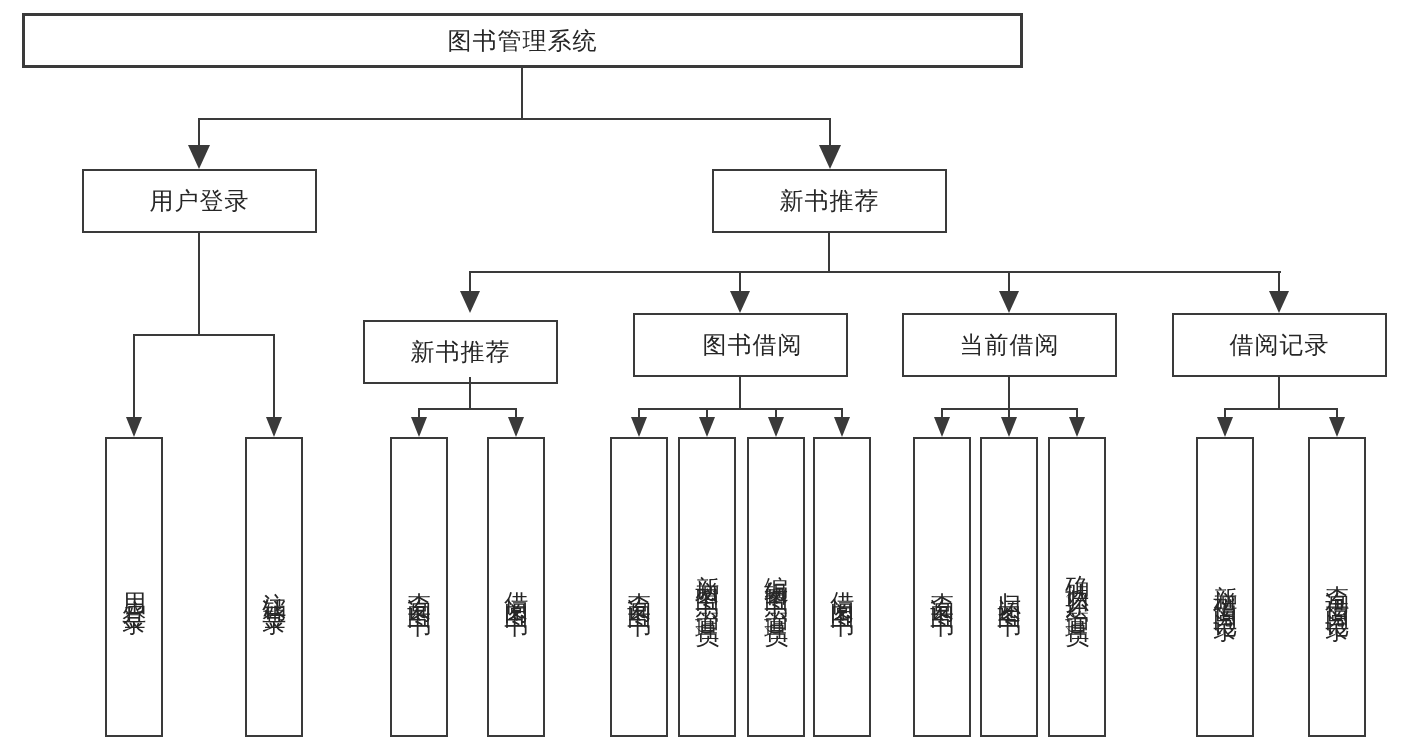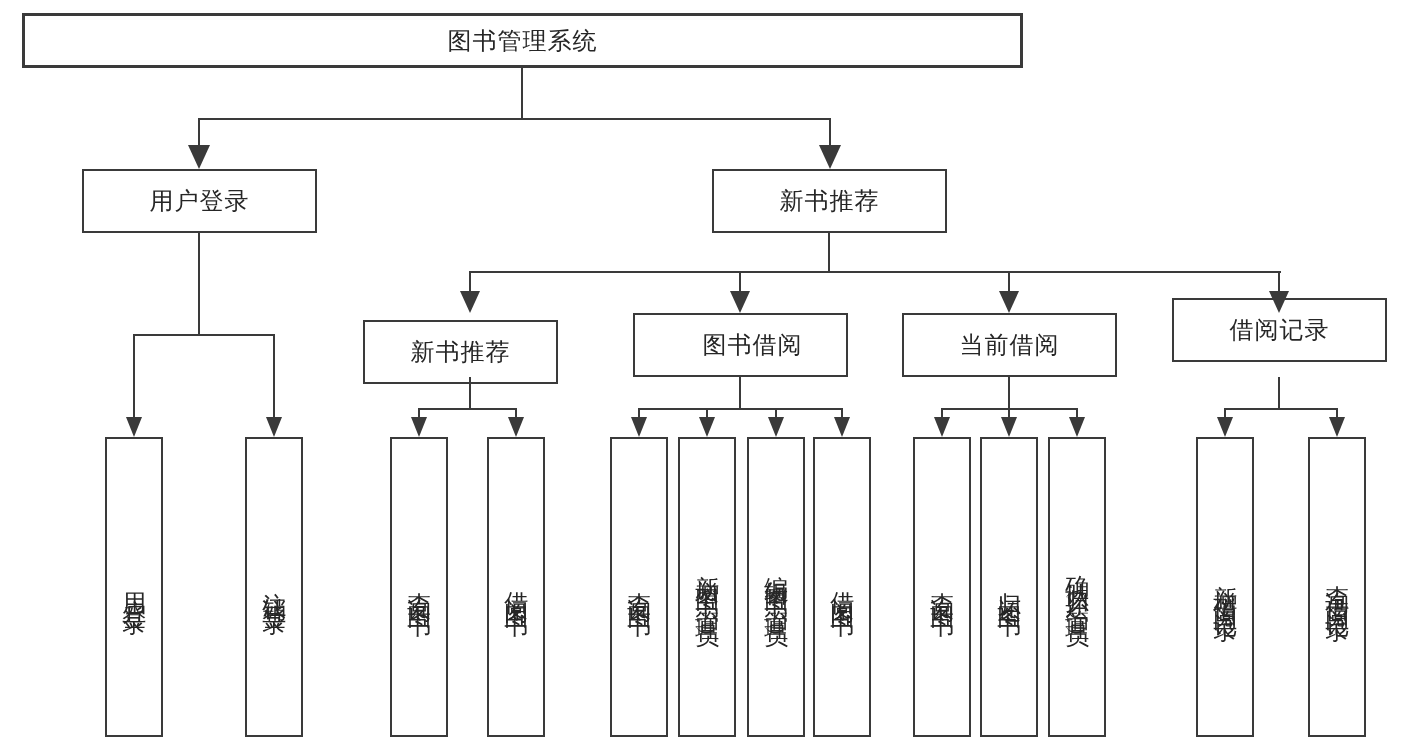--- a/index.html
+++ b/index.html
@@ -80,21 +80,21 @@
 
   <div class="box" style="left:363px; top:320px; width:195px; height:64px;text-align:right;">
     <span>新书推荐</span>
   </div>
   <div class="box" style="left:633px; top:313px; width:215px; height:64px;padding-left:24px;">
     <span>图书借阅</span>
   </div>
   <div class="box" style="left:902px; top:313px; width:215px; height:64px;">
     <span>当前借阅</span>
   </div>
-  <div class="box" style="left:1172px; top:298px; width:215px; height:64px;">
+  <div class="box" style="left:1172px; top:313px; width:215px; height:64px;">
     <span>借阅记录</span>
   </div>
 
   <div class="box leaf" style="left:105px;">
     <span class="vtext">用户登录</span>
   </div>
   <div class="box leaf" style="left:245px;">
     <span class="vtext">注销登录</span>
   </div>
   <div class="box leaf" style="left:390px;">

